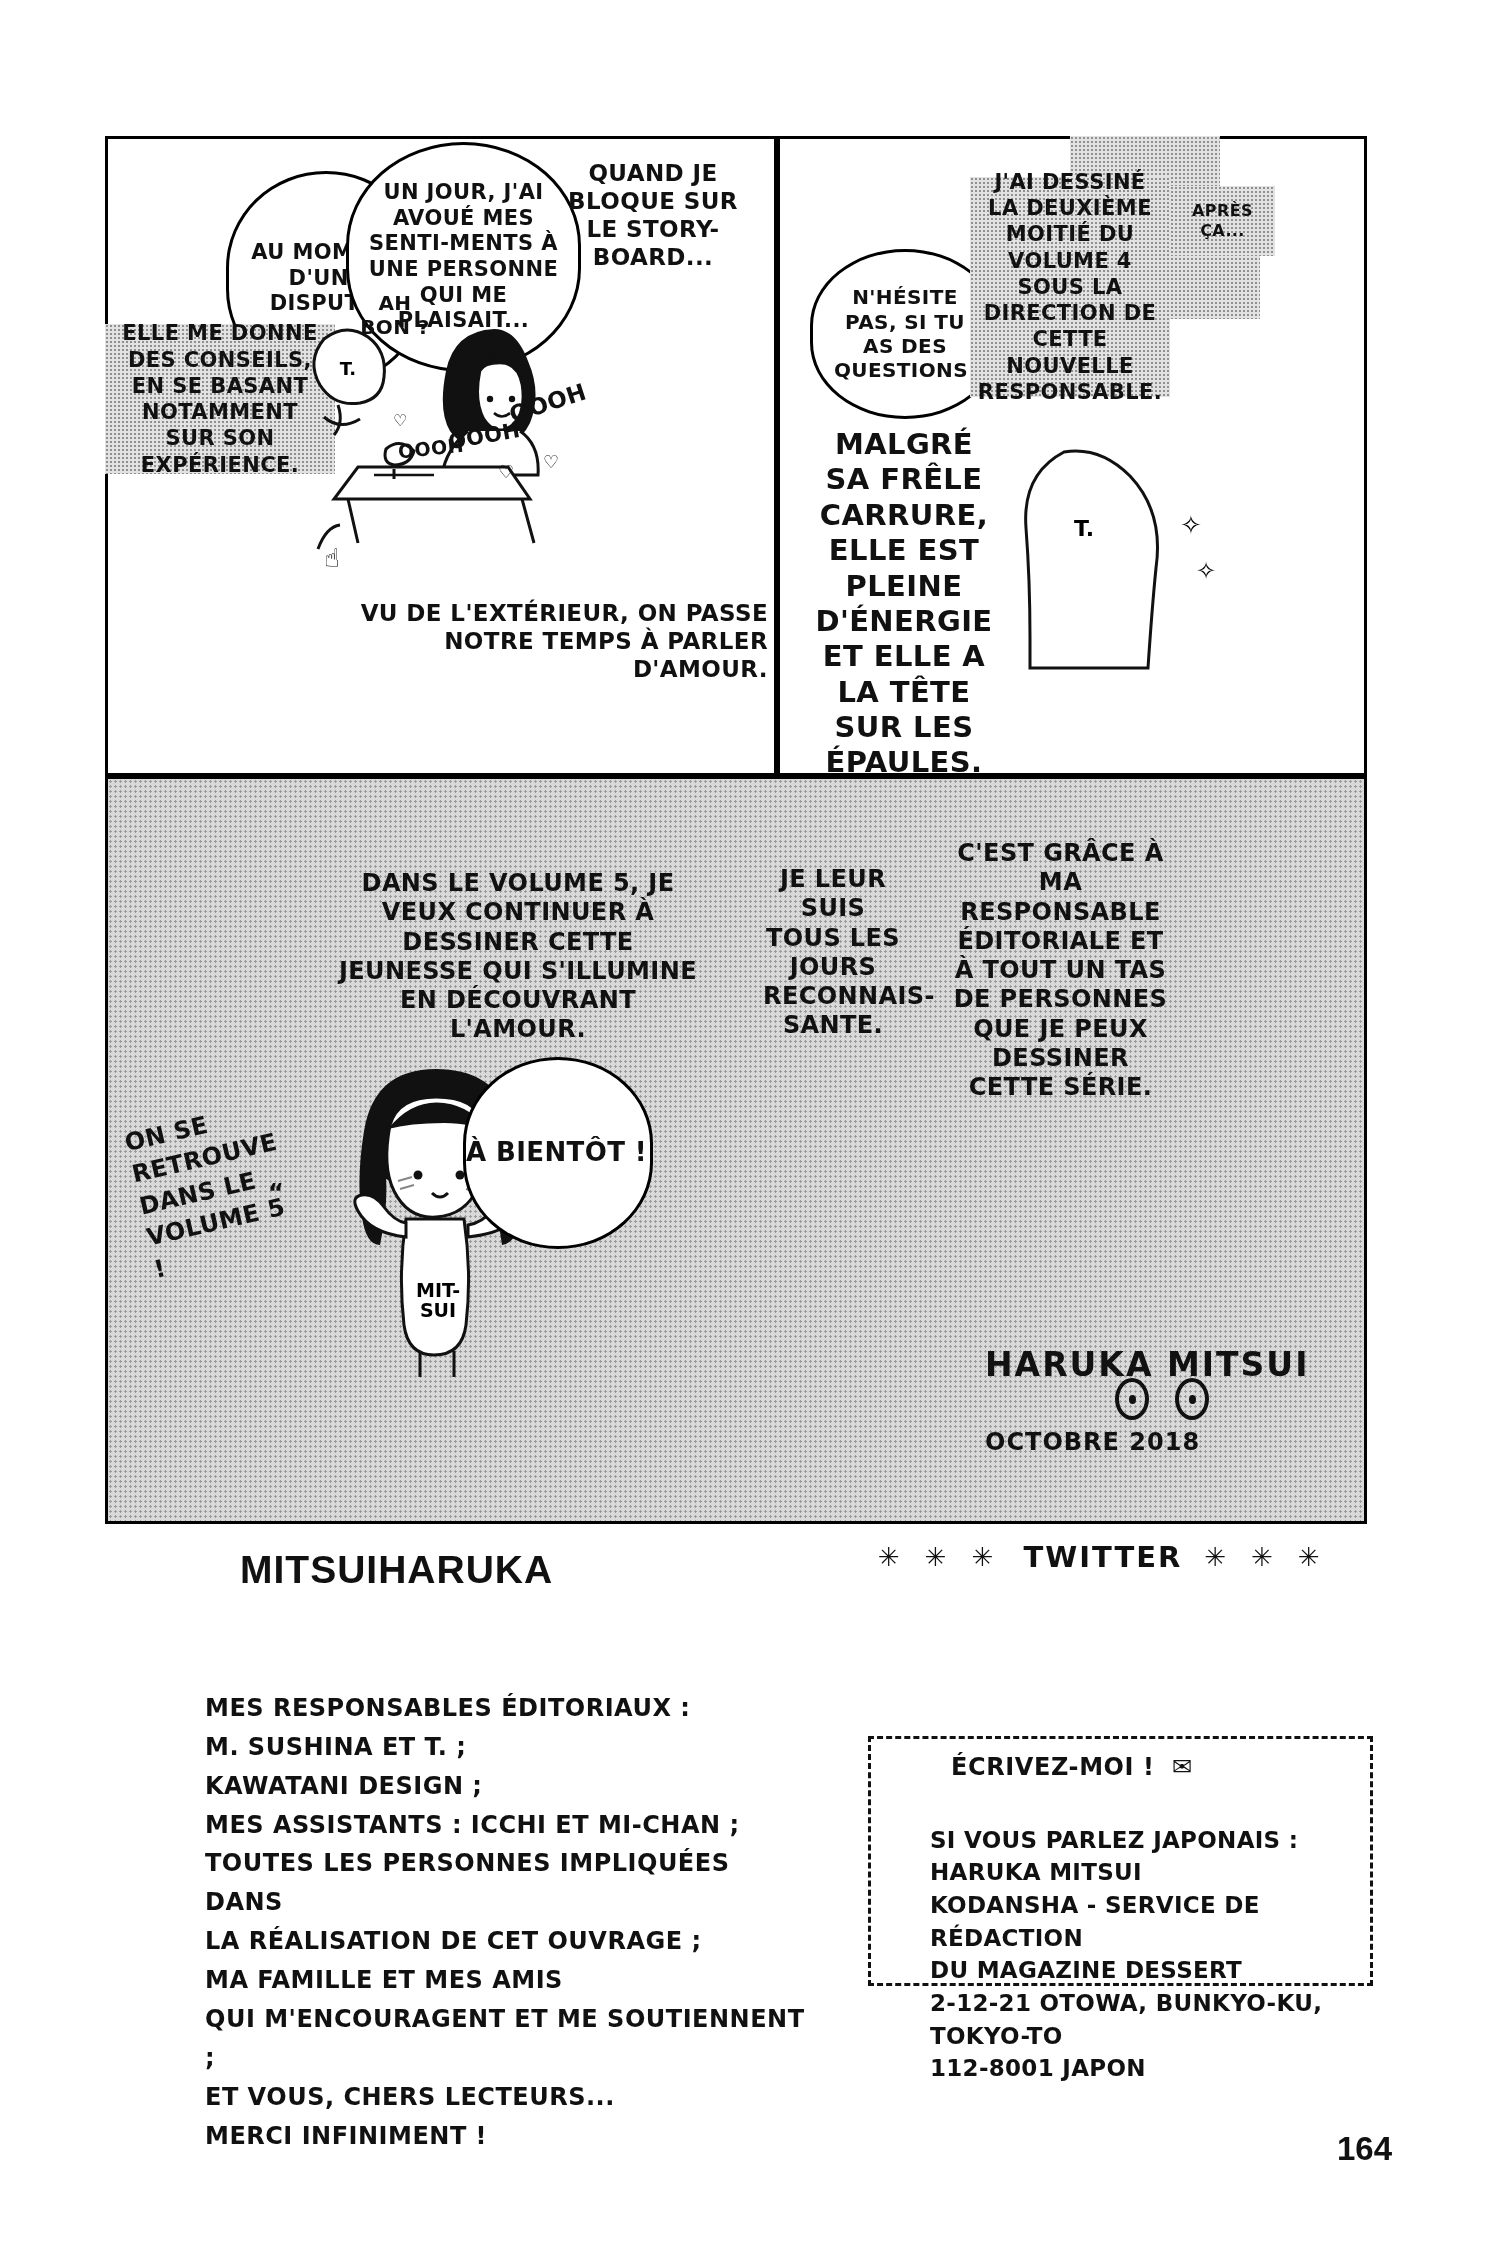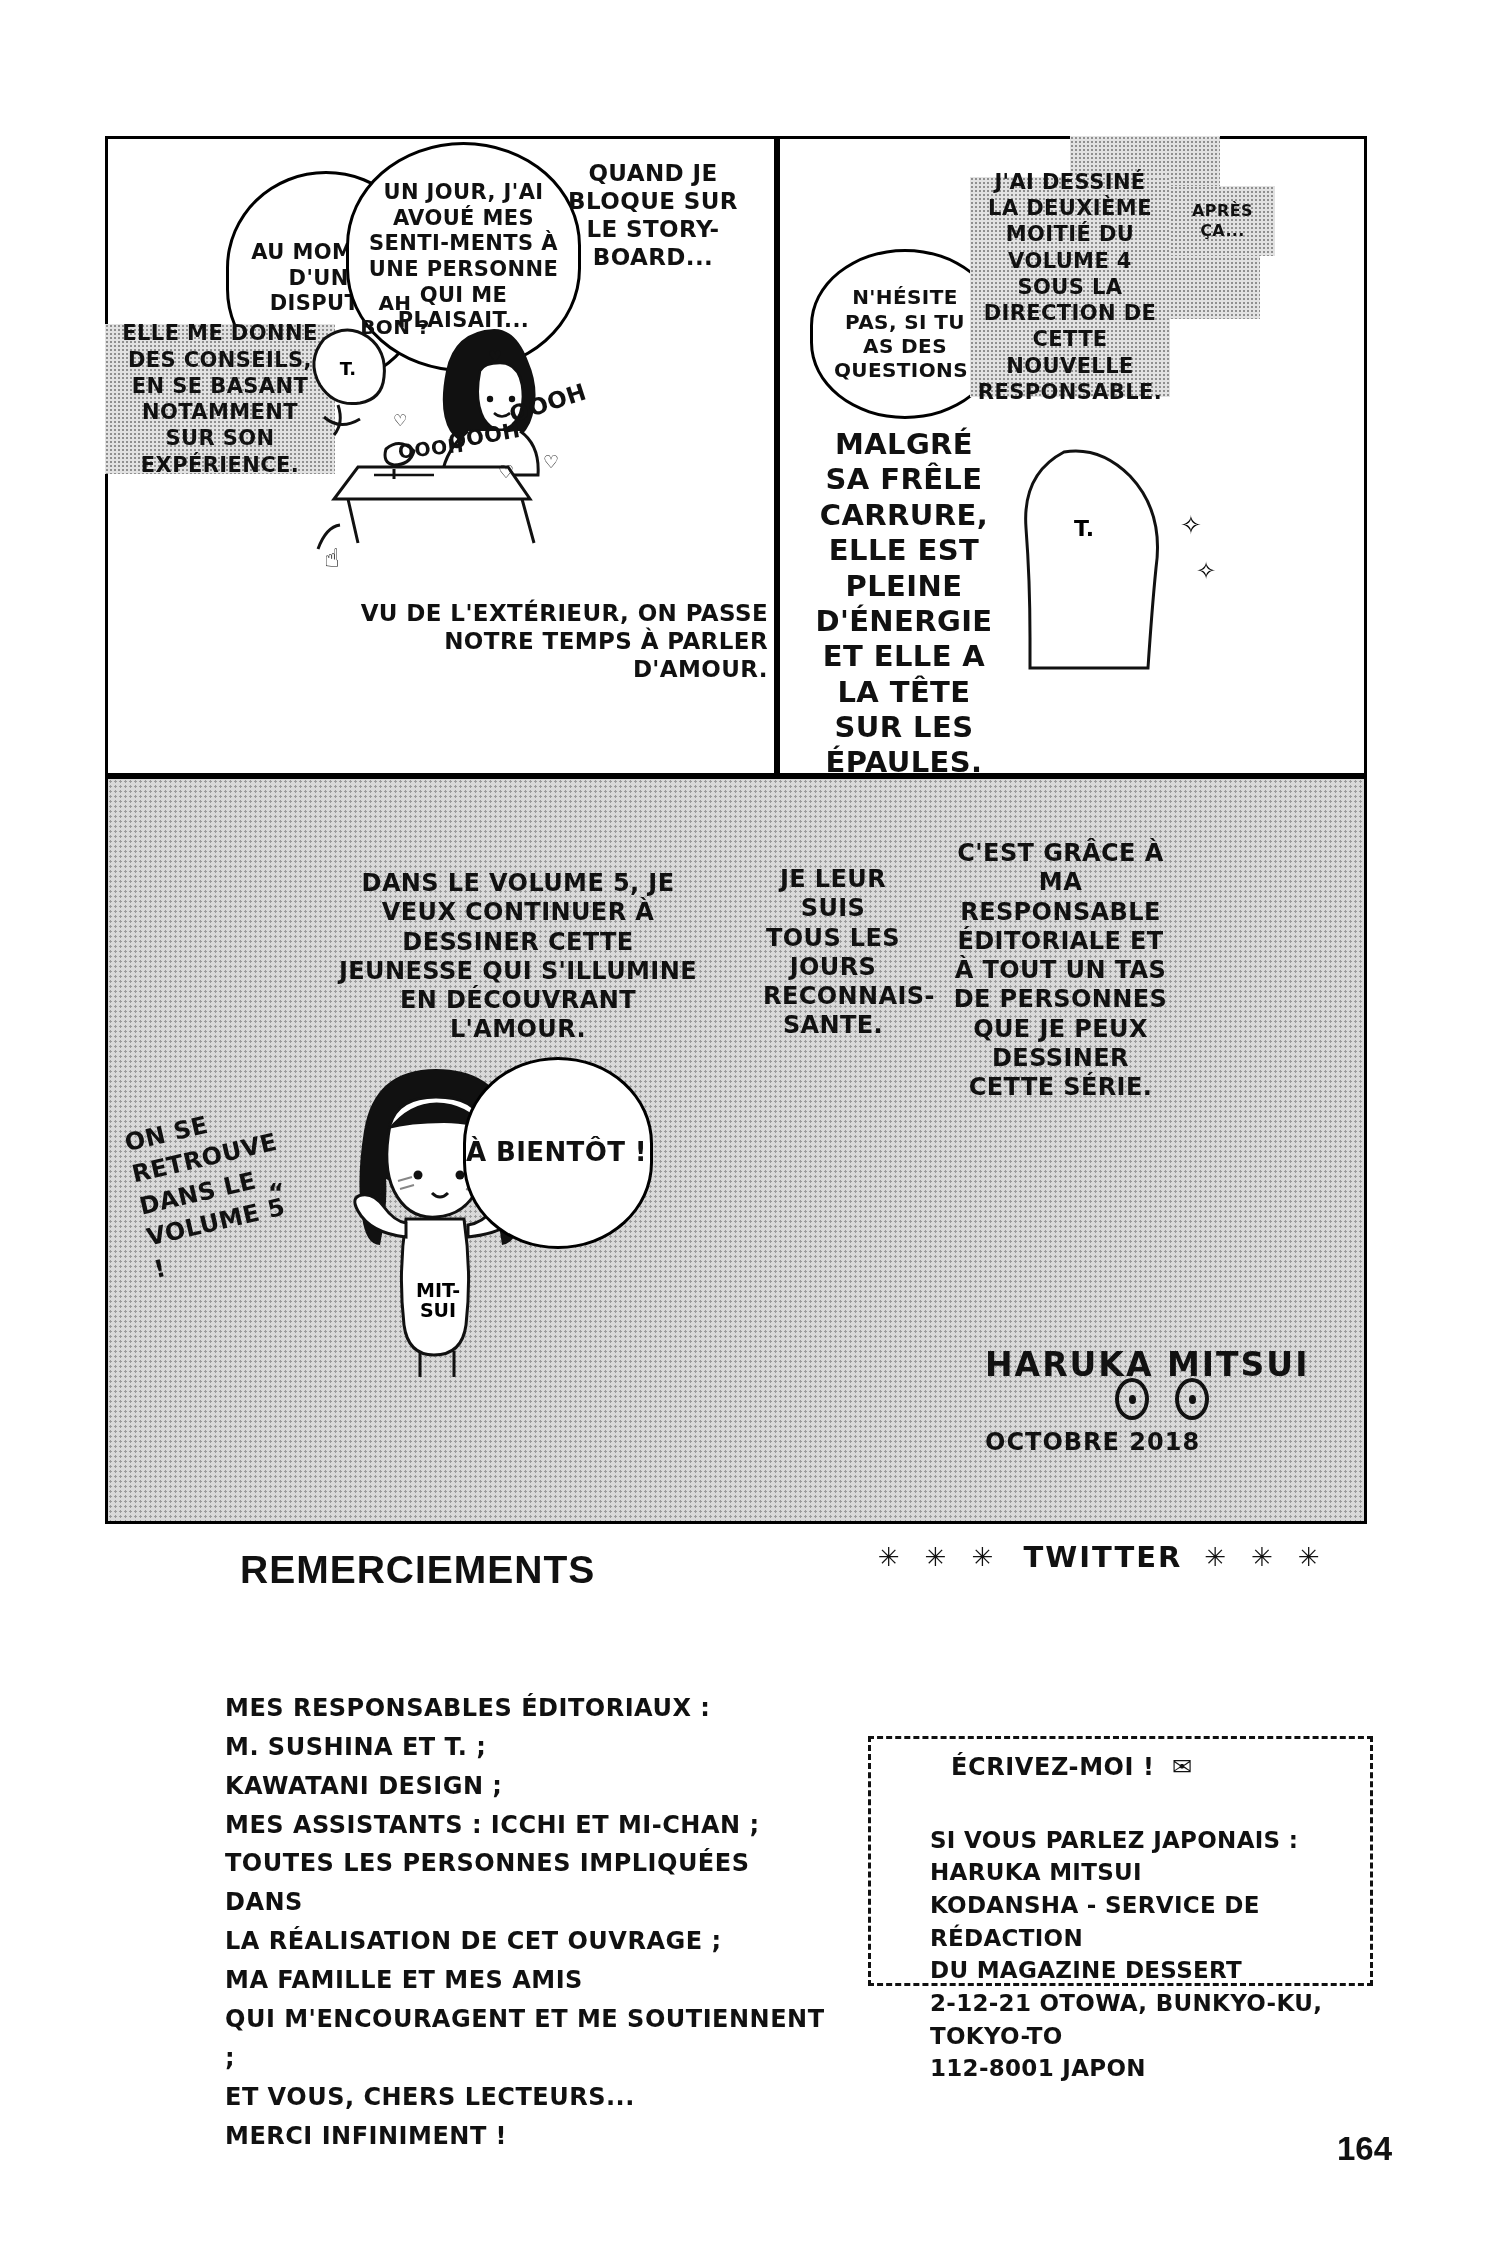--- a/index.html
+++ b/index.html
@@ -335,23 +335,23 @@
   </div>
   <div class="sig-eyes">
     <div class="eye"></div>
     <div class="eye"></div>
   </div>
   <div class="sig-date hand">
     <span>OCTOBRE 2018</span>
   </div>
 
   <div class="thanks-title">
-    <span>REMERCIEMENTS</span>
-  </div>
-  <div class="thanks-body hand" style="white-space:pre-line;margin-left:20px;">
+    <span>MITSUIHARUKA</span>
+  </div>
+  <div class="thanks-body hand" style="white-space:pre-line;">
     <span>MES RESPONSABLES ÉDITORIAUX :
 M. SUSHINA ET T. ;
 KAWATANI DESIGN ;
 MES ASSISTANTS : ICCHI ET MI-CHAN ;
 TOUTES LES PERSONNES IMPLIQUÉES DANS
 LA RÉALISATION DE CET OUVRAGE ;
 MA FAMILLE ET MES AMIS
 QUI M'ENCOURAGENT ET ME SOUTIENNENT ;
 ET VOUS, CHERS LECTEURS...
 MERCI INFINIMENT !</span>

